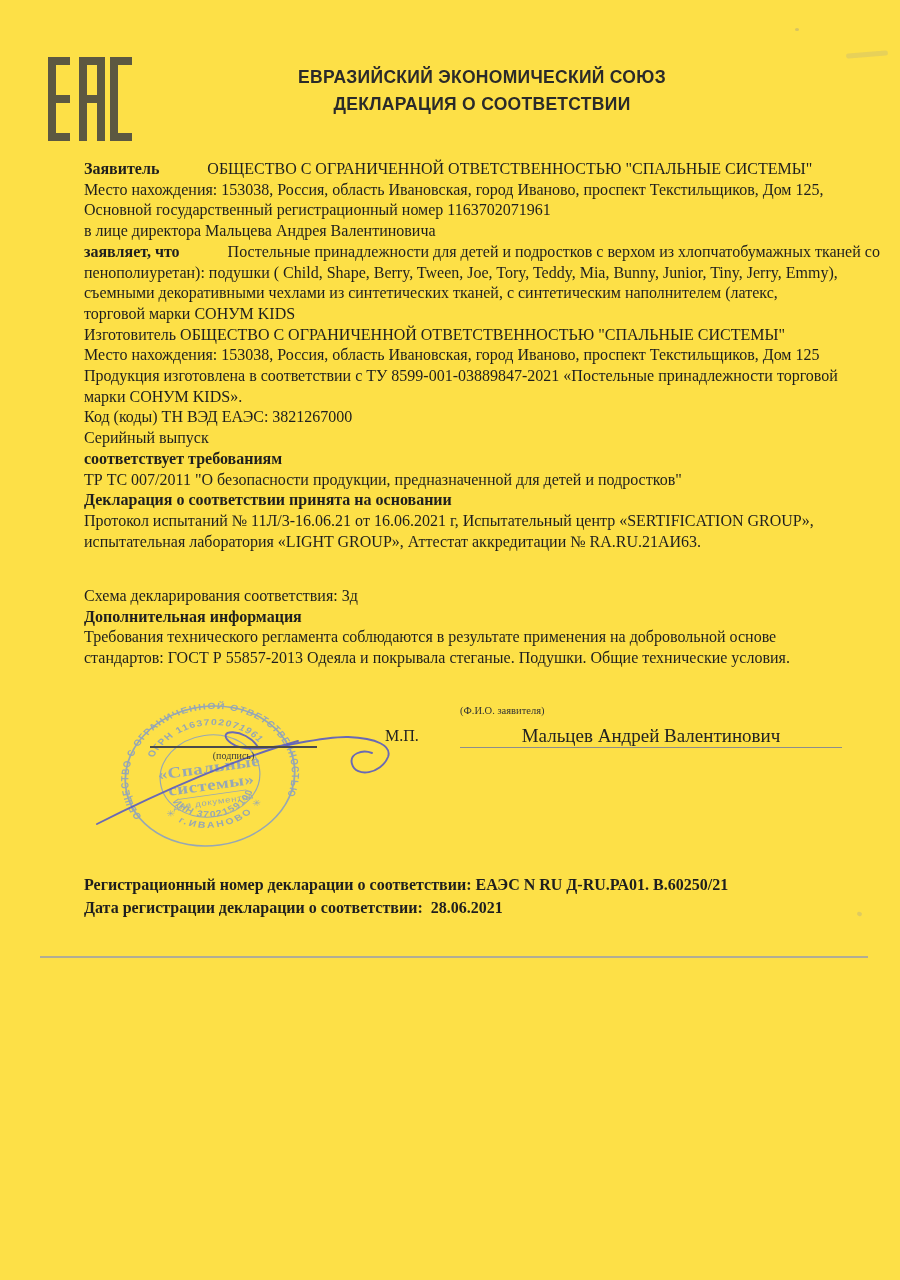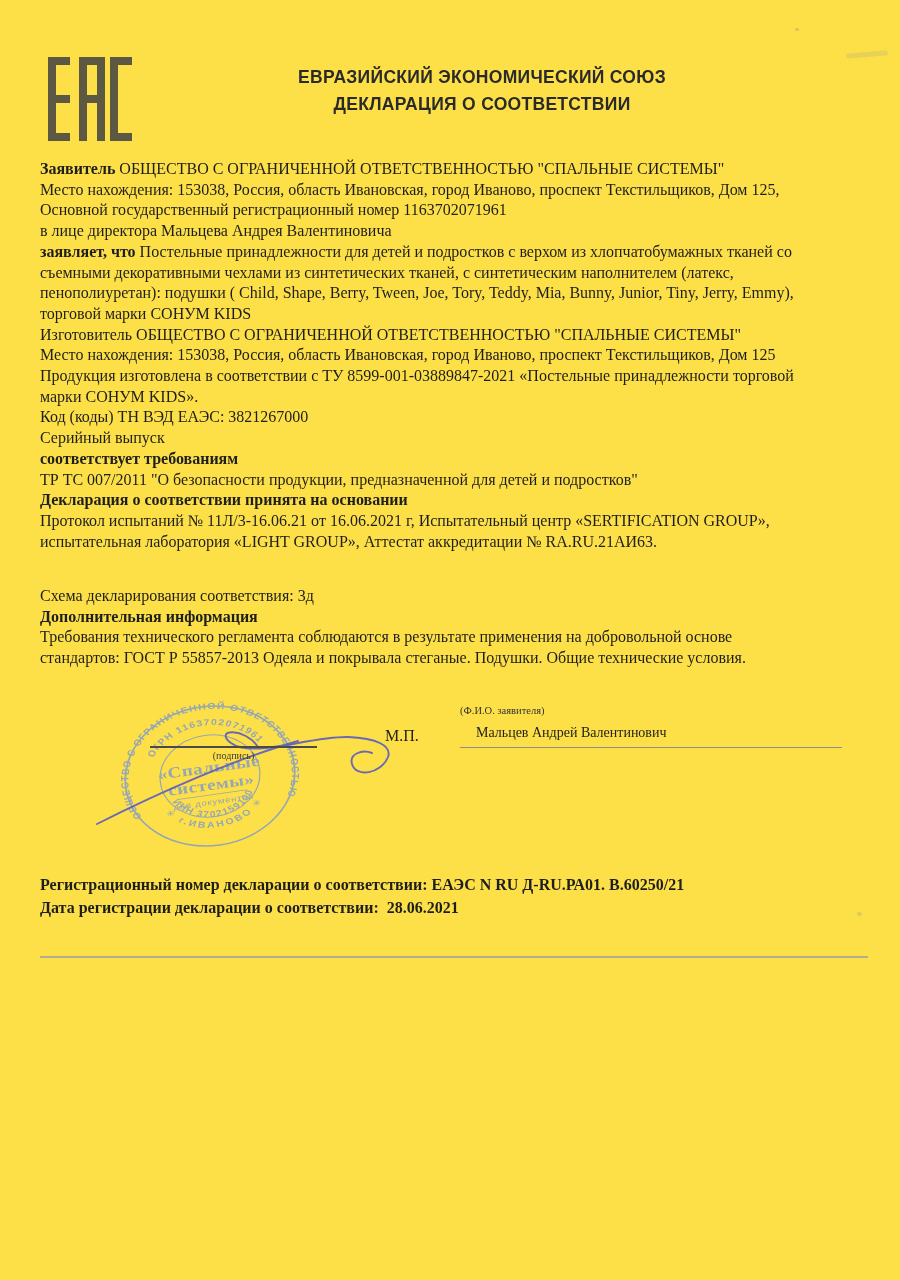--- a/index.html
+++ b/index.html
@@ -11,34 +11,34 @@
   
   .eac-logo{position:absolute;left:48px;top:57px;width:84px;height:84px;opacity:.85;}
   .header-text{
     position:absolute;left:132px;top:64px;width:700px;text-align:center;
     font-family:"Liberation Sans","DejaVu Sans",sans-serif;font-weight:bold;
     font-size:17.5px;line-height:27px;color:#2a2a2a;letter-spacing:.3px;
   }
   
   .text-block{position:absolute;left:40px;white-space:nowrap;}
   .text-block .line{margin:0;font-size:16px;line-height:20.7px;}
-  .text-block .line span{white-space:pre;}
+  .text-block .line span{white-space:pre;margin-left:44px;}
   .text-block .b{font-weight:bold;}
   .block-main{top:159px;}
   .block-additional{top:586px;}
   .block-validity{top:692px;}
   .block-registration{top:873px;}
   .block-registration .line{line-height:23px;font-size:16px;}
   
   .sig-line-left{position:absolute;left:150px;top:746px;width:167px;height:1.5px;background:#4a4a4a;}
   .sig-caption{position:absolute;left:150px;top:750px;width:167px;text-align:center;
     font-size:10px;color:#3a3a3a;}
   .mp-label{position:absolute;left:385px;top:727px;font-size:16px;color:#222;}
-  .sig-name{position:absolute;left:476px;top:725px;width:382px;
-    font-size:14px;color:#222;}
+  .sig-name{position:absolute;left:460px;top:725px;width:382px;text-align:center;
+    font-size:19px;color:#222;}
   .name-line{position:absolute;left:460px;top:747px;width:382px;height:1px;background:#8d8d8d;}
   .name-caption{position:absolute;left:460px;top:705px;width:382px;text-align:left;
     font-size:10.5px;color:#333;}
   
   .stamp{position:absolute;left:98px;top:692px;width:225px;height:175px;opacity:.8;}
   .stamp .ring{fill:none;stroke:#7d99d0;}
   .stamp .ring-outer{stroke-width:1.8;}
   .stamp .ring-inner{stroke-width:1.2;}
   .stamp text{fill:#7d99d0;}
   .stamp .ring-text{font-family:"Liberation Sans","DejaVu Sans",sans-serif;font-weight:bold;
@@ -90,22 +90,22 @@
     <div>ЕВРАЗИЙСКИЙ ЭКОНОМИЧЕСКИЙ СОЮЗ</div>
     <div>ДЕКЛАРАЦИЯ О СООТВЕТСТВИИ</div>
   </div>
 
   <div class="text-block block-main">
       <p class="line"><span class="b">Заявитель </span><span>ОБЩЕСТВО С ОГРАНИЧЕННОЙ ОТВЕТСТВЕННОСТЬЮ "СПАЛЬНЫЕ СИСТЕМЫ"</span></p>
       <p class="line"><span>Место нахождения: 153038, Россия, область Ивановская, город Иваново, проспект Текстильщиков, Дом 125,</span></p>
       <p class="line"><span>Основной государственный регистрационный номер 1163702071961</span></p>
       <p class="line"><span>в лице директора Мальцева Андрея Валентиновича</span></p>
       <p class="line"><span class="b">заявляет, что </span><span>Постельные принадлежности для детей и подростков с верхом из хлопчатобумажных тканей со</span></p>
+      <p class="line"><span>пенополиуретан): подушки ( Child, Shape, Berry, Tween, Joe, Tory, Teddy, Mia, Bunny, Junior, Tiny, Jerry, Emmy),</span></p>
       <p class="line"><span>съемными декоративными чехлами из синтетических тканей, с синтетическим наполнителем (латекс,</span></p>
-      <p class="line"><span>пенополиуретан): подушки ( Child, Shape, Berry, Tween, Joe, Tory, Teddy, Mia, Bunny, Junior, Tiny, Jerry, Emmy),</span></p>
       <p class="line"><span>торговой марки СОНУМ KIDS</span></p>
       <p class="line"><span>Изготовитель ОБЩЕСТВО С ОГРАНИЧЕННОЙ ОТВЕТСТВЕННОСТЬЮ "СПАЛЬНЫЕ СИСТЕМЫ"</span></p>
       <p class="line"><span>Место нахождения: 153038, Россия, область Ивановская, город Иваново, проспект Текстильщиков, Дом 125</span></p>
       <p class="line"><span>Продукция изготовлена в соответствии с ТУ 8599-001-03889847-2021 «Постельные принадлежности торговой</span></p>
       <p class="line"><span>марки СОНУМ KIDS».</span></p>
       <p class="line"><span>Код (коды) ТН ВЭД ЕАЭС: 3821267000</span></p>
       <p class="line"><span>Серийный выпуск</span></p>
       <p class="line"><span class="b">соответствует требованиям</span></p>
       <p class="line"><span>ТР ТС 007/2011 "О безопасности продукции, предназначенной для детей и подростков"</span></p>
       <p class="line"><span class="b">Декларация о соответствии принята на основании</span></p>

